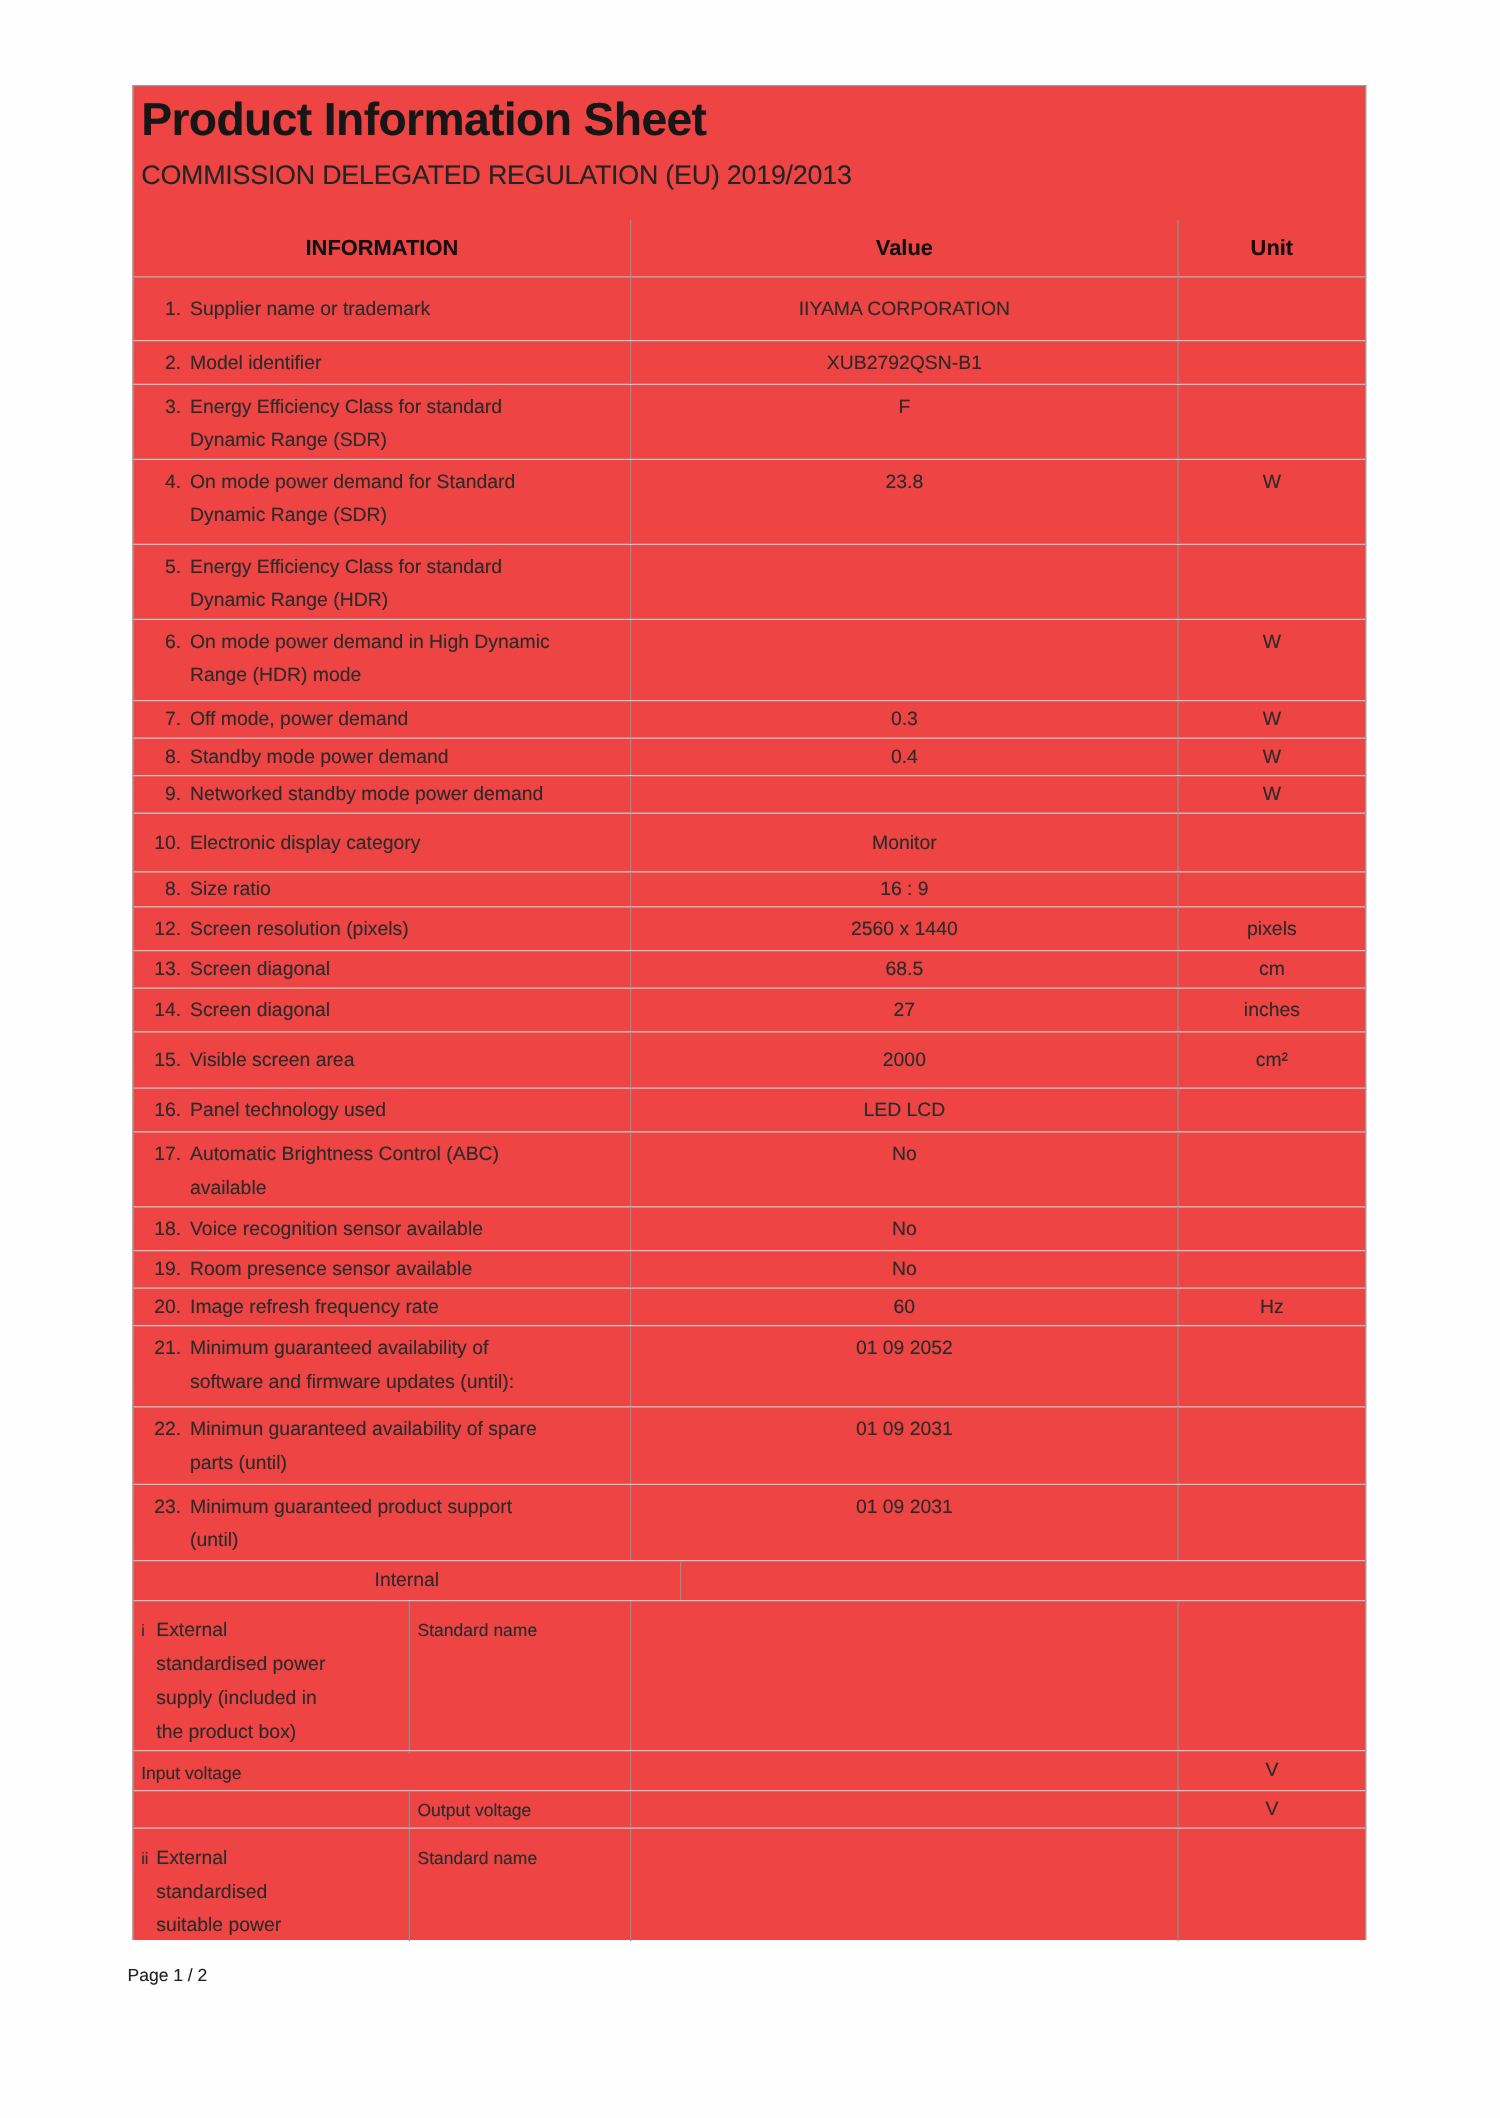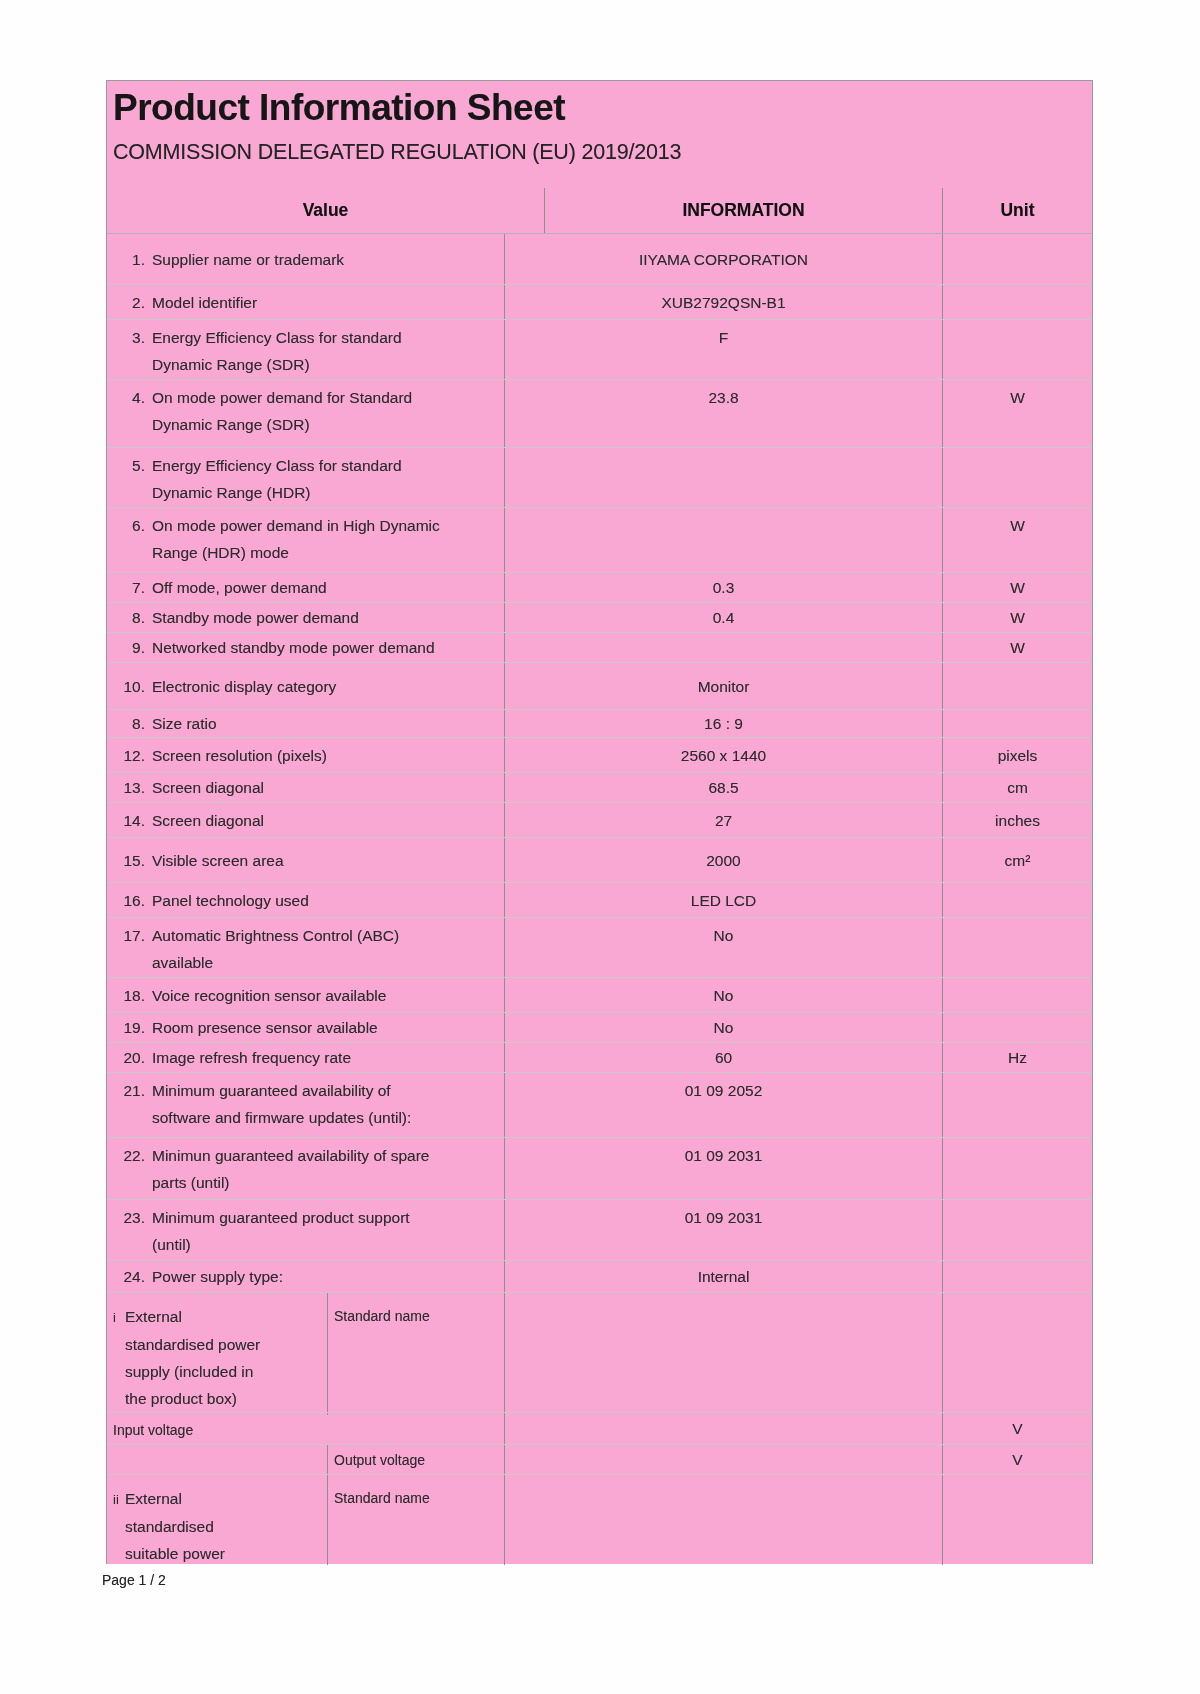--- a/index.html
+++ b/index.html
@@ -1,21 +1,21 @@
 <!DOCTYPE html>
 <html><head>
 <meta charset="utf-8">
 <style>
   html,body{margin:0;padding:0;background:#ffffff;}
   body{width:1200px;height:1694px;position:relative;overflow:hidden;
        font-family:"Liberation Sans","DejaVu Sans",sans-serif;color:#2b2b2b;}
   .page{position:absolute;inset:0;background:#fefefe;}
-  .sheet{position:absolute;left:106px;top:80px;width:987px;height:1484px;
+  .sheet{position:absolute;left:106px;top:68px;width:987px;height:1484px;
          border-top:1px solid #9a9a9a;border-left:1px solid #9a9a9a;border-right:1px solid #9a9a9a;
-         box-sizing:border-box;background:#f9a8d4;
+         box-sizing:border-box;background:#ef4444;
          text-shadow:0 0 0.6px rgba(40,40,40,.35);}
   .title-block{height:107px;box-sizing:border-box;padding:4px 0 0 6px;}
   h1.title{margin:0;font-size:37px;font-weight:bold;letter-spacing:-0.5px;color:#161616;line-height:1.25;}
   .subtitle{margin-top:9px;font-size:21.5px;color:#242424;letter-spacing:-0.2px;}
   .trow{display:flex;border-bottom:1px solid #c9c9c9;box-sizing:border-box;}
   .cell{box-sizing:border-box;display:flex;align-items:center;font-size:15.5px;line-height:27px;}
   .c1{width:398px;border-right:1px solid #8f8f8f;padding-left:12px;}
   .c2{width:438px;border-right:1px solid #8f8f8f;justify-content:center;text-align:center;align-items:center;}
   .c3{width:149px;justify-content:center;text-align:center;}
   .trow.multi .cell{align-items:flex-start;padding-top:4px;}
@@ -36,22 +36,22 @@
 </head>
 <body>
 
 <div class="page">
   <div class="sheet">
     <div class="title-block">
       <h1 class="title">Product Information Sheet</h1>
       <div class="subtitle">COMMISSION DELEGATED REGULATION (EU) 2019/2013</div>
     </div>
     <div class="trow thead">
+      <div class="cell c1">INFORMATION</div>
       <div class="cell c2">Value</div>
-      <div class="cell c1">INFORMATION</div>
       <div class="cell c3">Unit</div>
     </div>
     <div id="rows">
         <div class="trow" style="height: 51px;">
           <div class="cell c1">
             <span class="num">1.</span>
             <span class="lbl">Supplier name or trademark</span>
           </div>
           <div class="cell c2">
             <span>IIYAMA CORPORATION</span>
@@ -342,24 +342,20 @@
             </span>
           </div>
           <div class="cell c2">
             <span>01 09 2031</span>
           </div>
           <div class="cell c3">
             <span></span>
           </div>
         </div>
         <div class="trow" style="height: 32px;">
-          <div class="cell c1">
-            <span class="num">24.</span>
-            <span class="lbl">Power supply type:</span>
-          </div>
           <div class="cell c2">
             <span>Internal</span>
           </div>
           <div class="cell c3">
             <span></span>
           </div>
         </div>
         <div class="trow" style="height: 120px;">
           <div class="cell c1 psrow" style="padding: 0px;">
             <div class="psl">

